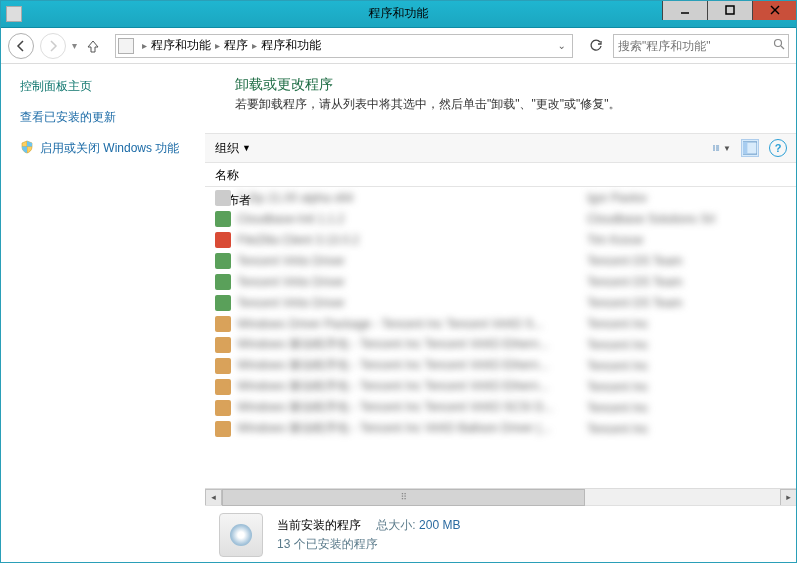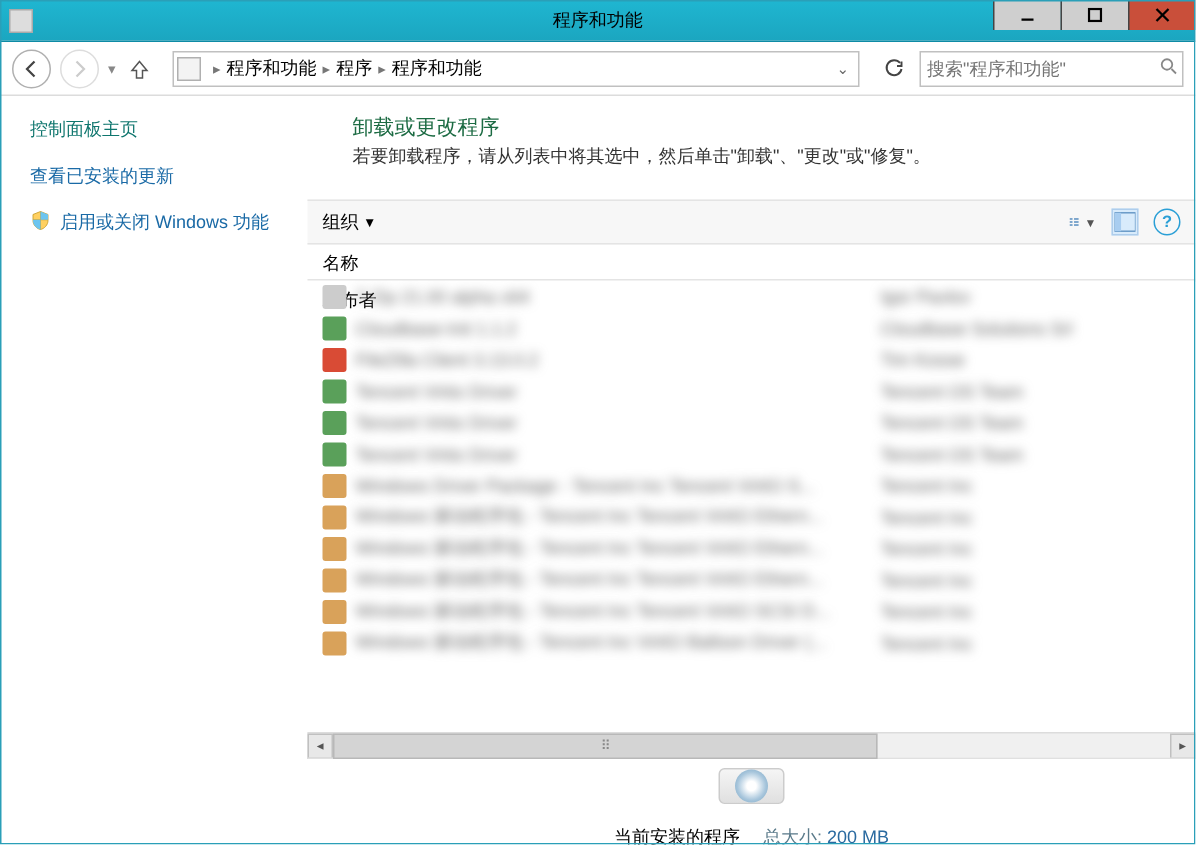--- a/index.html
+++ b/index.html
@@ -58,21 +58,21 @@
     .row .blur { filter: blur(3.5px); color:#666; white-space:nowrap; overflow:hidden;}
     .row .rname { flex:1; }
     .row .rpub { width:200px;}
     
     .hscroll { height:17px; border-top:1px solid #dcdcdc; display:flex; align-items:center; background:#f0f0f0;}
     .hscroll .arrow { width:17px; height:17px; border:1px solid #c0c0c0; background:#e8e8e8; display:flex; align-items:center; justify-content:center; font-size:9px; color:#555;}
     .hscroll .track { flex:1; height:17px; position:relative;}
     .hscroll .thumb { position:absolute; left:0; width:65%; height:100%; background:#d4d4d4; border:1px solid #b8b8b8;}
     .hscroll .track .grip { position:absolute; left:50%; top:50%; transform:translate(-50%,-50%); color:#888; letter-spacing:-1px; font-size:9px;}
     
-    .status { height:58px; border-top:1px solid #e0e0e0; display:flex; align-items:center; padding:6px 14px; gap:14px;flex-direction:column;}
+    .status { height:58px; border-top:1px solid #e0e0e0; display:flex; align-items:center; padding:6px 14px; gap:14px;}
     .status .prog-icon { width:44px; height:44px; background:linear-gradient(#f5f5f5,#e0e0e0); border:1px solid #ccc; border-radius:4px; display:flex; align-items:center; justify-content:center;}
     .status .prog-icon .disc { width:22px; height:22px; border-radius:50%; background:radial-gradient(circle,#fff 20%, #a8c6dc 60%, #6fa0c0);}
     .status .st-lines { display:flex; flex-direction:column; gap:2px;}
     .status .st-l1 { color:#000;}
     .status .st-l1 .lbl { color:#5a7a8a; margin-left:12px;}
     .status .st-l1 .val { color:#2a6aa0;}
     .status .st-l2 { color:#5a7a8a;}
     
     .window-border { position:absolute; inset:0; border:1px solid #2a9fb8; pointer-events:none;}
     .red { background:#d94b35 !important; }
@@ -286,18 +286,19 @@
     <div class="status">
       <div class="prog-icon">
           <div class="disc"></div>
         </div>
       <div class="st-lines">
         <div class="st-l1">
           <span>当前安装的程序</span>
           <span class="lbl">总大小:</span>
           <span class="val">200 MB</span>
         </div>
+        <div class="st-l2">13 个已安装的程序</div>
       </div>
     </div>
   </div>
 </div>
 
 <div class="window-border"></div>
 
 </body></html>

